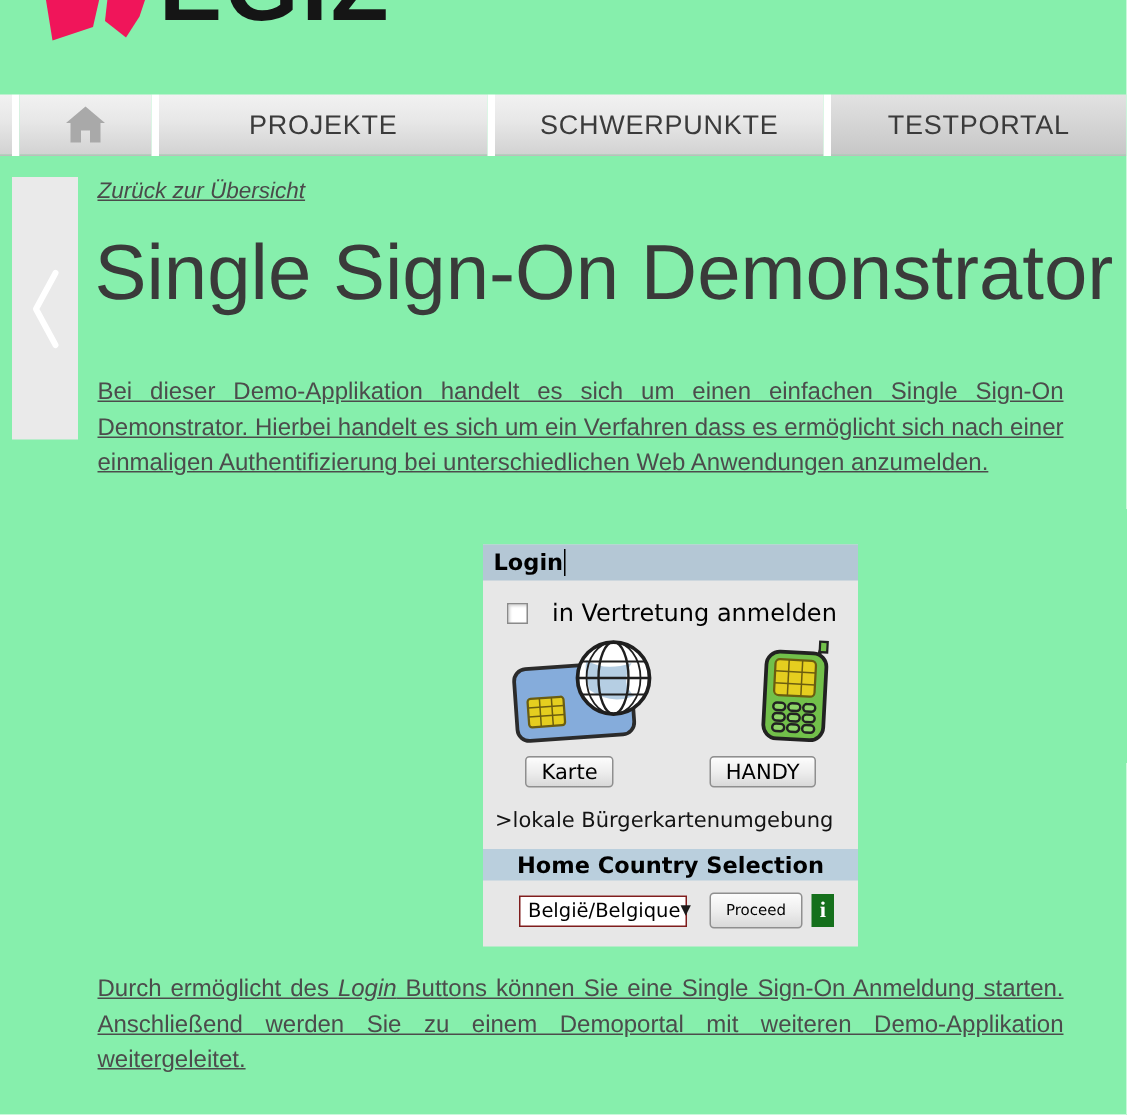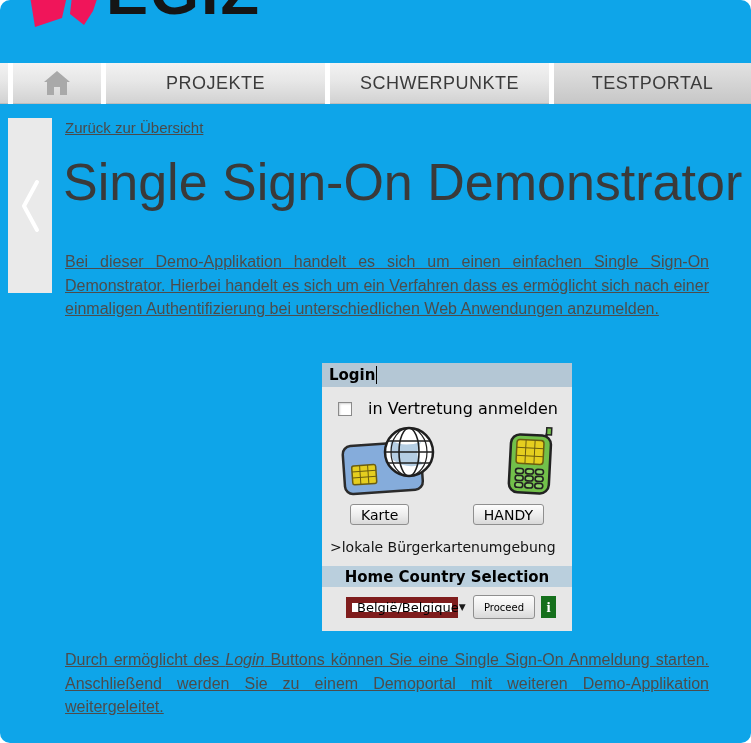--- a/index.html
+++ b/index.html
@@ -1,19 +1,19 @@
 <!DOCTYPE html>
 <html><head>
 <meta charset="utf-8">
 <style>
   * { margin:0; padding:0; box-sizing:border-box; }
   html,body { background:#fff; }
   .page {
-    position:relative; width:751px; height:743px; background:#0ea5e9;
-    overflow:hidden; font-family:"Liberation Sans", sans-serif;border-radius:10px;
+    position:relative; width:751px; height:743px; background:#86efac;
+    overflow:hidden; font-family:"Liberation Sans", sans-serif;
   }
 
   
   .logo-band { position:absolute; top:0; left:0; width:100%; height:30px; overflow:hidden; }
   .logo-mark { position:absolute; left:29px; top:-4px; }
   .logo-word {
     position:absolute; left:106px; top:-39px; font-size:63px; font-weight:800;
     letter-spacing:2px; color:#151515; line-height:1;
   }
 
@@ -33,21 +33,21 @@
 
   
   .back-strip {
     position:absolute; left:8px; top:118px; width:44px; height:175px;
     background:#eaeaea; display:flex; align-items:center; justify-content:center; cursor:pointer;
   }
 
   
   .back-link {
     position:absolute; left:65px; top:119px; font-size:15px; color:#4a4a4a;
-    text-decoration:underline; cursor:pointer;
+    text-decoration:underline; cursor:pointer;font-style:italic;
   }
   .page-title {
     position:absolute; left:63px; top:152px; width:680px;
     font-size:52px; font-weight:300; color:#3a3a3a; letter-spacing:0;
   }
   .para {
     position:absolute; left:65px; width:644px; font-size:16px; line-height:23.5px;
     color:#4c4c4c; text-align:justify;text-decoration:underline;
   }
   .para-intro { top:250px; }
@@ -77,21 +77,21 @@
     background:linear-gradient(180deg,#fdfdfd 0%,#ececec 55%,#d9d9d9 100%);
     border:1px solid #8f8f8f; border-radius:3px; height:21px; padding:0 10px; cursor:pointer;
   }
   .local-link { margin-top:14px; margin-left:8px; font-size:14px; color:#141414; cursor:pointer; }
   .hcs-bar {
     margin-top:11px; height:21px; background:#bacfdd; display:flex;
     align-items:center; justify-content:center; font-size:15px; font-weight:bold; color:#000;
   }
   .proceed-row { margin-top:8px; display:flex; align-items:center; padding-left:24px; }
   .select-box {
-    width:112px; height:21px; background:#fff; border:6px solid #7f1d1d;
+    width:112px; height:21px; background:#fff; border:1px solid #7f1d1d;
     display:flex; align-items:center; justify-content:space-between;
     padding:0 4px 0 5px; font-size:13px; color:#000; cursor:pointer;
   }
   .select-arrow { font-size:9px; color:#1a1a1a; }
   .proceed-btn { margin-left:15px; height:24px; font-size:10px; }
   .info-badge {
     margin-left:6px; width:15px; height:22px; background:#15701c; color:#fff;
     display:flex; align-items:center; justify-content:center;
     font-family:"Liberation Serif", serif; font-weight:bold; font-size:15px; cursor:pointer;
   }

